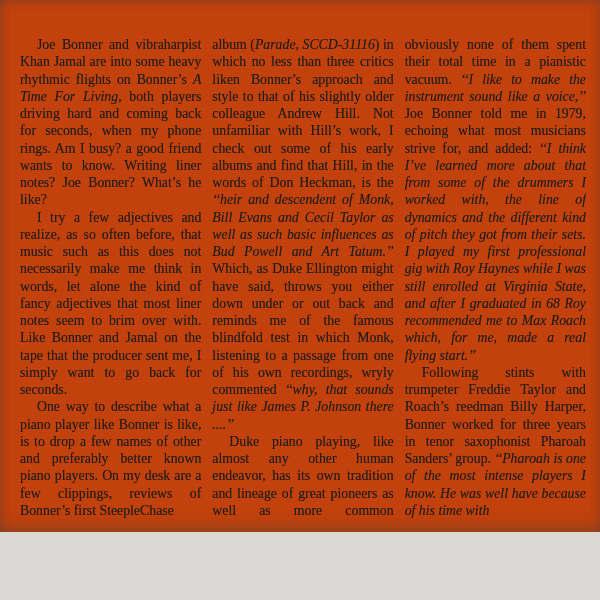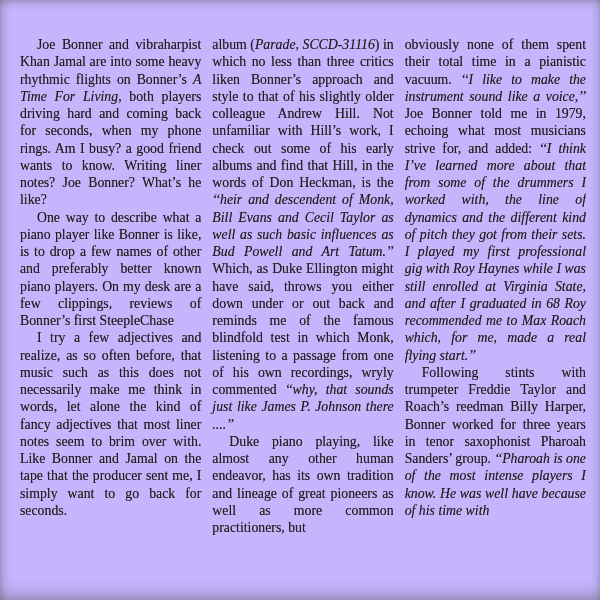--- a/index.html
+++ b/index.html
@@ -4,22 +4,22 @@
 <style>
   * { box-sizing: border-box; }
   html, body { margin: 0; padding: 0; }
   body {
     width: 600px; height: 600px;
     background: #d9d8d5;
     overflow: hidden;
   }
   .scan {
     position: relative;
-    width: 600px; height: 600px;
-    background: #c4b5fd;
+    width: 600px; height: 532px;
+    background: #c2410c;
     box-shadow:
       inset 0 7px 9px -5px rgba(70,68,64,.35),
       inset 8px 0 9px -6px rgba(70,68,64,.32),
       inset -6px 0 8px -5px rgba(70,68,64,.26),
       inset 0 -13px 15px -8px rgba(70,68,64,.38);
   }
   .columns {
     position: absolute;
     left: 20px; right: 14px; top: 36px; bottom: 12px;
     display: flex;
@@ -40,22 +40,22 @@
   .it { font-style: italic; }
   .bd { font-weight: normal; }
 </style>
 </head>
 <body>
 
 <div class="scan">
   <div class="columns">
     <div class="col">
         <p class="indent"><span class="">Joe Bonner and vibraharpist Khan Jamal are into some heavy rhythmic flights on Bonner’s </span><span class="it">A Time For Living</span><span class="">, both players driving hard and coming back for seconds, when my phone rings. Am I busy? a good friend wants to know. Writing liner notes? Joe Bonner? What’s he like?</span></p>
+        <p class="indent"><span class="">I try a few adjectives and realize, as so often before, that music such as this does not necessarily make me think in words, let alone the kind of fancy adjectives that most liner notes seem to brim over with. Like Bonner and Jamal on the tape that the producer sent me, I simply want to go back for seconds.</span></p>
         <p class="indent"><span class="">One way to describe what a piano player like Bonner is like, is to drop a few names of other and preferably better known piano players. On my desk are a few clippings, reviews of Bonner’s first SteepleChase</span></p>
-        <p class="indent"><span class="">I try a few adjectives and realize, as so often before, that music such as this does not necessarily make me think in words, let alone the kind of fancy adjectives that most liner notes seem to brim over with. Like Bonner and Jamal on the tape that the producer sent me, I simply want to go back for seconds.</span></p>
       </div>
     <div class="col">
         <p class=""><span class="">album (</span><span class="it">Parade, SCCD-31116</span><span class="">) in which no less than three critics liken Bonner’s approach and style to that of his slightly older colleague Andrew Hill. Not unfamiliar with Hill’s work, I check out some of </span><span class="bd">his</span><span class=""> early albums and find that Hill, in the words of Don Heckman, is the </span><span class="it">‘‘heir and descendent of Monk, Bill Evans and Cecil Taylor as well as such basic influences as Bud Powell and Art Tatum.’’</span><span class=""> Which, as Duke Ellington might have said, throws you either down under or out back and reminds me of the famous blindfold test in which Monk, listening to a passage from one of his own recordings, wryly commented </span><span class="it">‘‘why, that sounds just like James P. Johnson there ....’’</span></p>
         <p class="indent"><span class="">Duke piano playing, like almost any other human endeavor, has its own tradition and lineage of great pioneers as well as more common practitioners, but</span></p>
       </div>
     <div class="col">
         <p class=""><span class="">obviously none of them spent their total time in a pianistic vacuum. </span><span class="it">‘‘I like to make the instrument sound like a voice,’’</span><span class=""> Joe Bonner told me in 1979, echoing what most musicians strive for, and added: </span><span class="it">‘‘I think I’ve learned more about that from some of the drummers I worked with, the line of dynamics and the different kind of pitch they got from their sets. I played my first professional gig with Roy Haynes while I was still enrolled at Virginia State, and after I graduated in 68 Roy recommended me to Max Roach which, for me, made a real flying start.’’</span></p>
         <p class="indent"><span class="">Following stints with trumpeter Freddie Taylor and Roach’s reedman Billy Harper, Bonner worked for three years in tenor saxophonist Pharoah Sanders’ group. </span><span class="it">‘‘Pharoah is one of the most intense players I know. He was well have because of his time with</span></p>
       </div>
   </div>

